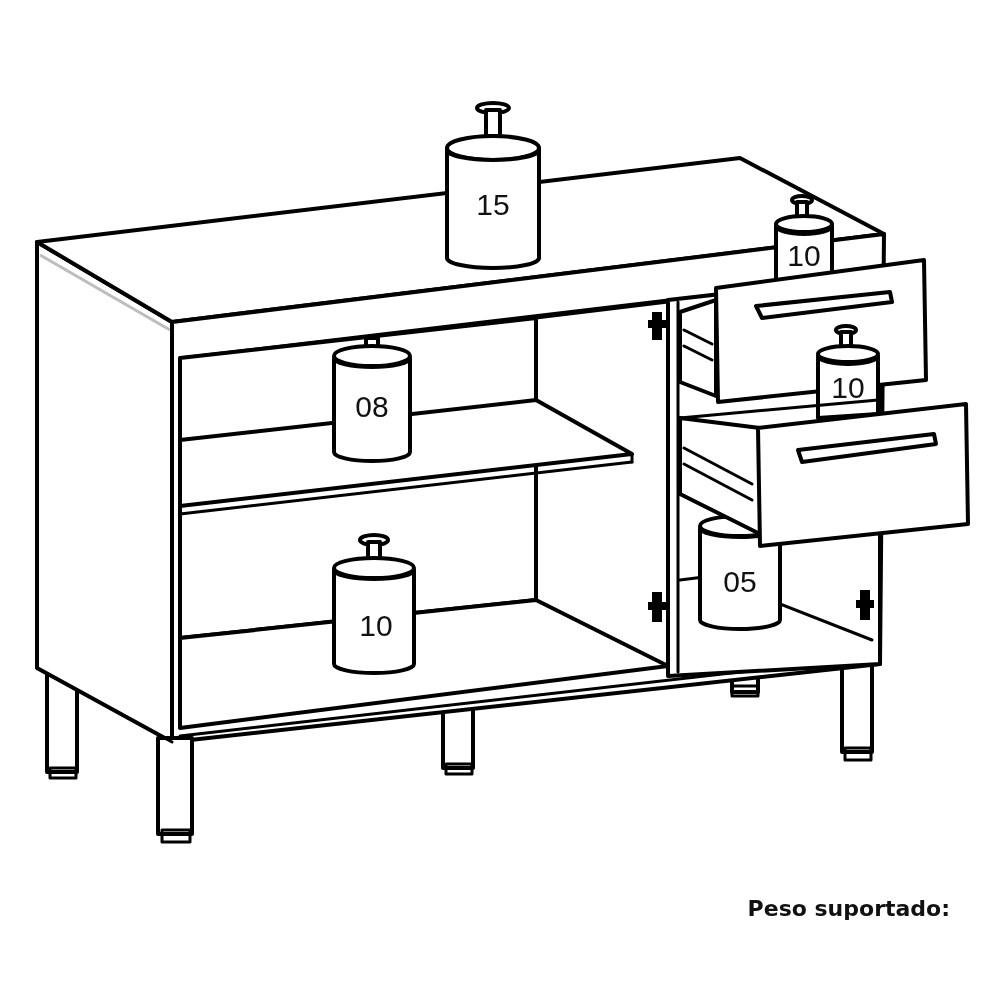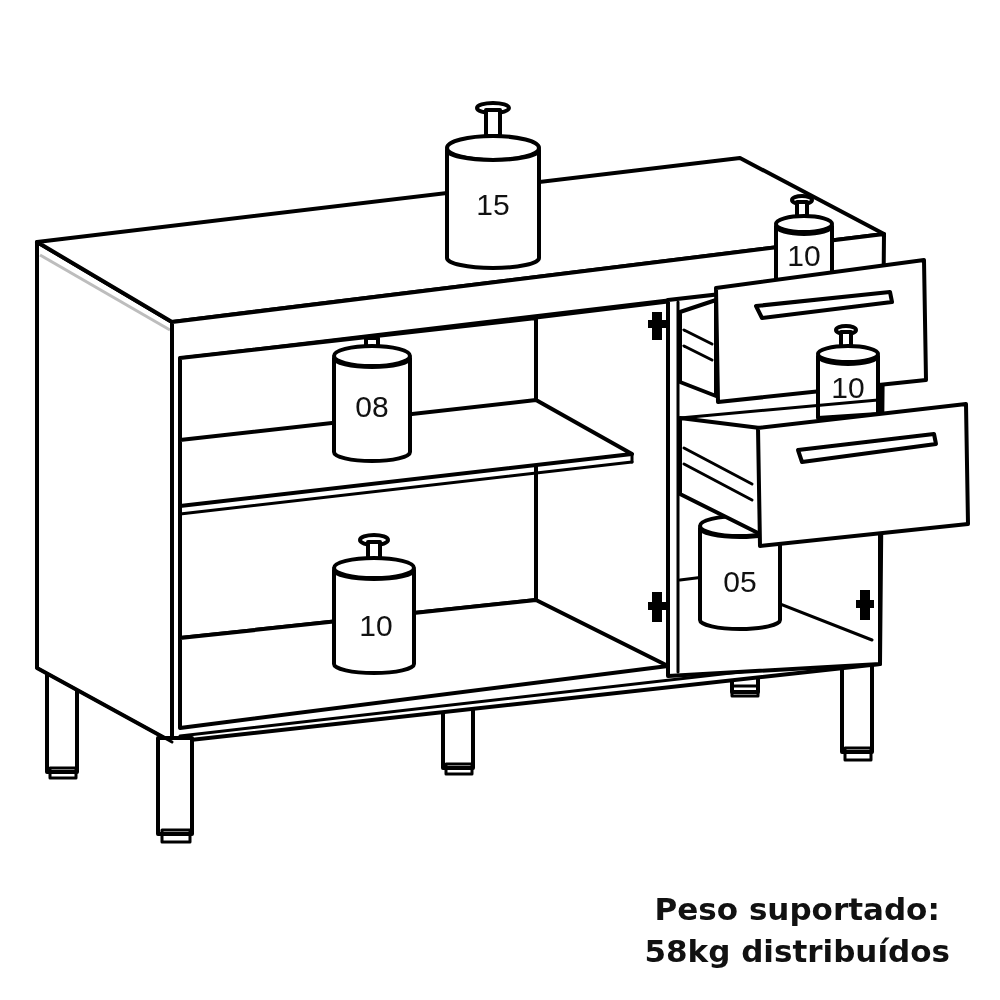--- a/index.html
+++ b/index.html
@@ -2,21 +2,21 @@
 <html><head>
 <meta charset="utf-8">
 <style>
   html, body { margin: 0; padding: 0; background: #ffffff; }
   body { width: 1000px; height: 1000px; position: relative; overflow: hidden; font-family: "DejaVu Sans", sans-serif; }
   svg { position: absolute; left: 0; top: 0; }
   .ln { stroke: #000; stroke-width: 4; fill: #fff; stroke-linejoin: round; stroke-linecap: round; }
   .ln2 { stroke: #000; stroke-width: 3; fill: none; stroke-linejoin: round; stroke-linecap: round; }
   .grey { stroke: #bdbdbd; stroke-width: 3; fill: none; }
   .wt-text { font-family: "Liberation Sans", sans-serif; font-size: 30px; fill: #111; }
-  .caption { position: absolute; right: 50px; top: 888px; text-align: center; font-family: "DejaVu Sans", sans-serif; font-weight: bold; font-size: 31px; line-height: 42px; color: #111; }
+  .caption { position: absolute; right: 50px; top: 888px; text-align: center; font-family: "DejaVu Sans", sans-serif; font-weight: bold; font-size: 22px; line-height: 42px; color: #111; }
   .caption div { white-space: nowrap; }
 </style>
 </head>
 <body>
 
 <svg width="1000" height="1000" viewBox="0 0 1000 1000">
 
   <g>
     <rect class="ln" x="47" y="672" width="30" height="100"></rect>
     <rect class="ln2" x="50" y="768" width="26" height="10"></rect>
@@ -135,14 +135,13 @@
     <line class="ln2" x1="684" y1="448" x2="752" y2="484"></line>
     <line class="ln2" x1="684" y1="464" x2="752" y2="500"></line>
     <line class="ln2" x1="680" y1="418" x2="878" y2="400"></line>
     <polygon class="ln" points="758,428 966,404 968,524 760,546"></polygon>
     <path class="ln" d="M798,450 L934,434 L936,444 L802,462 Z"></path>
   </g>
 </svg>
 
 <div class="caption">
   <div>Peso suportado:</div>
-  <div>58kg distribuídos</div>
 </div>
 
 </body></html>

